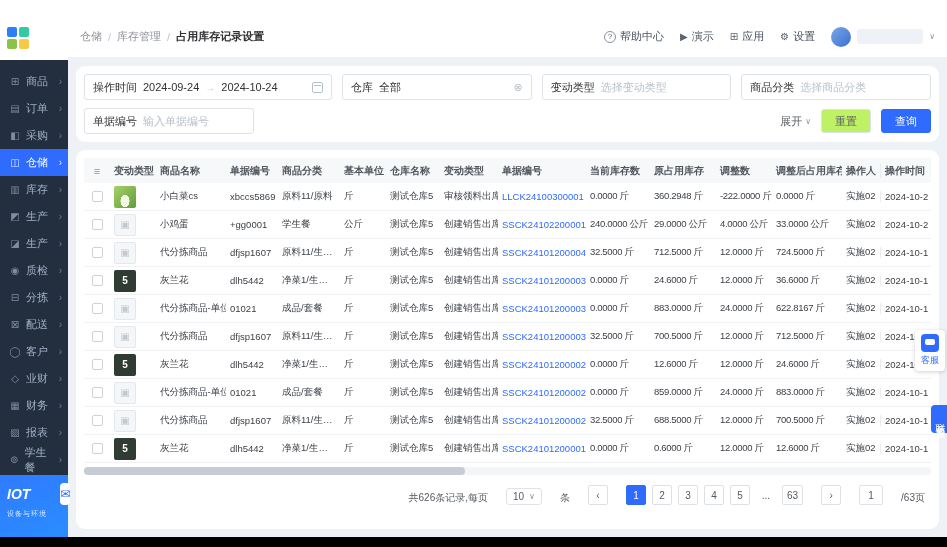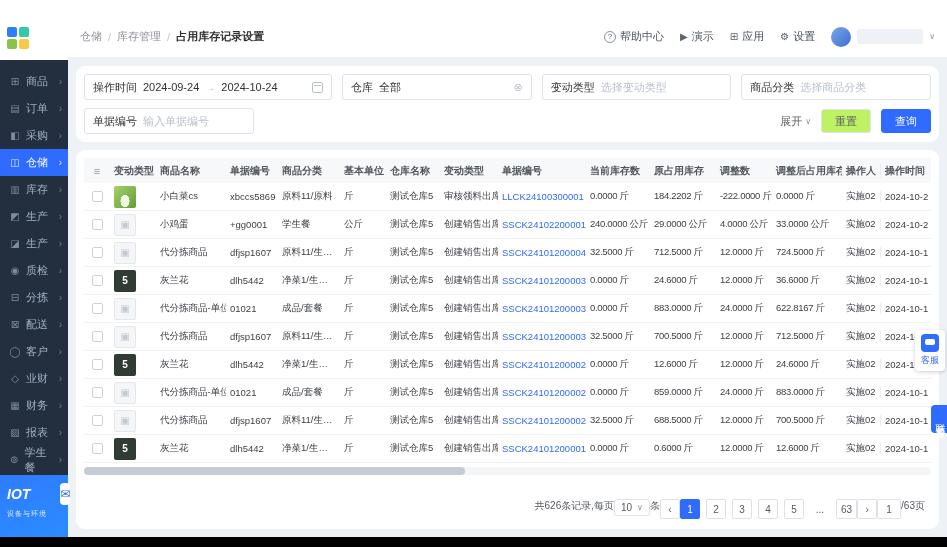--- a/index.html
+++ b/index.html
@@ -77,21 +77,21 @@
   .cb { display:inline-block; width:11px; height:11px; border:1px solid #ccd2da; border-radius:2px; background:#fff; vertical-align:middle; }
   .colcfg { color:#909399; font-size:11px; cursor:pointer; }
   .thumb { width:22px; height:22px; border-radius:2px; display:flex; align-items:center; justify-content:center; }
   .thumb.leaf { background:radial-gradient(ellipse at 50% 68%, #f2f7e6 0 28%, rgba(0,0,0,0) 30%), linear-gradient(135deg,#a8d06a,#5f9e38); }
   .thumb.placeholder { background:#f5f6f8; border:1px solid #e4e7eb; color:#c3c9d1; font-size:10px; }
   .thumb.dark5 { background:#2f3b33; color:#fff; font-size:10px; font-weight:bold; }
   .hbar { height:8px; background:#f3f5f7; border-radius:4px; margin-top:4px; flex:none; }
   .hthumb { width:45%; height:8px; background:#c6ccd4; border-radius:4px; cursor:pointer; }
 
   
-  .pager { margin-top:24px; display:flex; justify-content:flex-end; align-items:flex-start; gap:0; font-size:10px; color:#555a61; flex:none; padding-right:6px; }
+  .pager { margin-top:10px; display:flex; justify-content:flex-end; align-items:flex-end; gap:18px; font-size:10px; color:#555a61; flex:none; padding-right:6px; }
   .psize { border:1px solid #dfe3e8; border-radius:3px; padding:2px 6px; display:flex; align-items:center; gap:5px; cursor:pointer; background:#fff; }
   .pages { display:inline-flex; gap:6px; }
   .pbtn { min-width:20px; height:20px; border:1px solid #dde1e6; border-radius:2px; background:#fff; display:inline-flex; align-items:center; justify-content:center; padding:0 4px; cursor:pointer; }
   .pbtn.active { background:#2f6bff; border-color:#2f6bff; color:#fff; }
   .pbtn.dots { border:none; background:none; cursor:default; }
   .pjump { min-width:24px; height:20px; border:1px solid #dfe3e8; border-radius:2px; background:#fff; display:inline-flex; align-items:center; justify-content:center; }
 
   
   .iot { position:absolute; left:0; bottom:10px; width:68px; height:62px; background:linear-gradient(160deg,#2f7bff,#2a8dff); color:#fff; padding:8px 7px 0 7px; cursor:pointer; }
   .iot-row { display:flex; align-items:center; justify-content:space-between;gap:30px; }
@@ -301,21 +301,21 @@
                       <span class="thumb leaf"></span>
                     </div>
                     <div class="cell c2">小白菜cs</div>
                     <div class="cell c3">xbccs5869</div>
                     <div class="cell c4 ell">原料11/原料</div>
                     <div class="cell c5">斤</div>
                     <div class="cell c6">测试仓库5</div>
                     <div class="cell c7">审核领料出库</div>
                     <div class="cell c8"><span class="link">LLCK24100300001</span></div>
                     <div class="cell c9 num">0.0000 斤</div>
-                    <div class="cell c10 num">184.2202 斤</div>
+                    <div class="cell c10 num">360.2948 斤</div>
                     <div class="cell c11 num">-222.0000 斤</div>
                     <div class="cell c12 num">0.0000 斤</div>
                     <div class="cell c13">实施02</div>
                     <div class="cell c14">2024-10-2</div>
                   </div>
                   <div class="tr">
                     <div class="cell c0"><span class="cb"></span></div>
                     <div class="cell c1">
                       <span class="thumb placeholder">▣</span>
                     </div>

